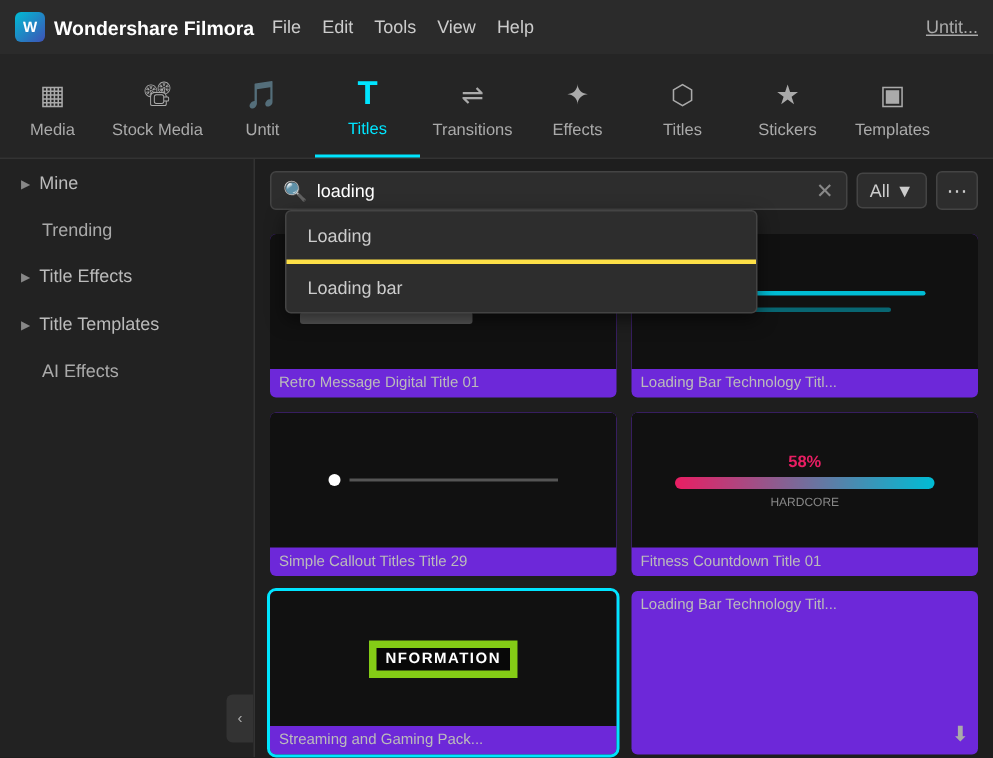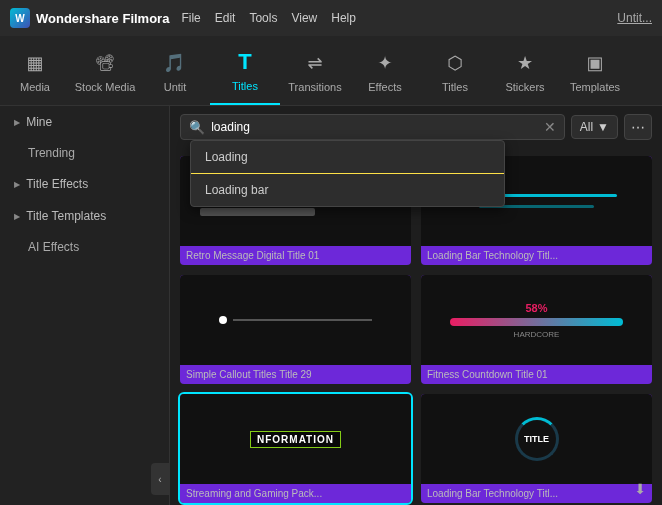--- a/index.html
+++ b/index.html
@@ -230,21 +230,21 @@
       z-index: 100;
       box-shadow: 0 4px 12px rgba(0,0,0,0.5);
     }
     .autocomplete-item {
       padding: 9px 14px;
       cursor: pointer;
       color: #ccc;
       font-size: 12px;
     }
     .autocomplete-item + .autocomplete-item {
-      border-top: 1px solid #fde047;
+      border-top: 3px solid #fde047;
     }
 
     
     .grid-area {
       flex: 1;
       overflow-y: auto;
       padding: 8px 10px;
     }
     .grid {
       display: grid;
@@ -356,21 +356,21 @@
       background: #0d1a2a;
       display: flex;
       align-items: center;
       justify-content: center;
     }
     .thumb-stream-text {
       color: #fff;
       font-size: 10px;
       font-weight: bold;
       background: rgba(0,0,0,0.5);
-      border: 1px solid #84cc16;
+      border: 5px solid #84cc16;
       padding: 2px 6px;
       letter-spacing: 1px;
     }
 
     .thumb-loading-circle {
       background: #0a1520;
       flex-direction: column;
       gap: 4px;
     }
     .thumb-loading-ring {
@@ -539,24 +539,20 @@
         </div>
 
         <div class="grid-item selected">
           <div class="thumbnail thumb-streaming">
             <div class="thumb-stream-text">NFORMATION</div>
           </div>
           <div class="item-label">Streaming and Gaming Pack...</div>
         </div>
 
         <div class="grid-item">
-          <div class="thumbnail thumb-loading-circle" style="align-items: center; justify-content: center; position: relative;">
-            <div class="thumb-loading-ring"></div>
-            <span class="thumb-loading-title">TITLE</span>
-          </div>
           <div class="item-label">Loading Bar Technology Titl...</div>
           <div class="download-icon">⬇</div>
         </div>
 
       </div>
     </div>
 
   </div>
 </div>
 

